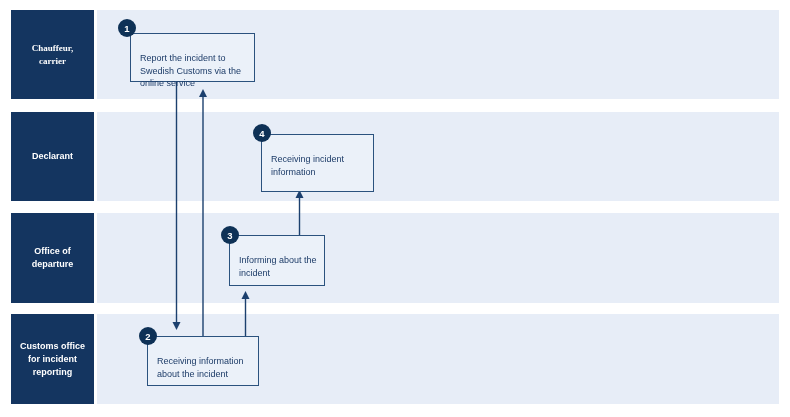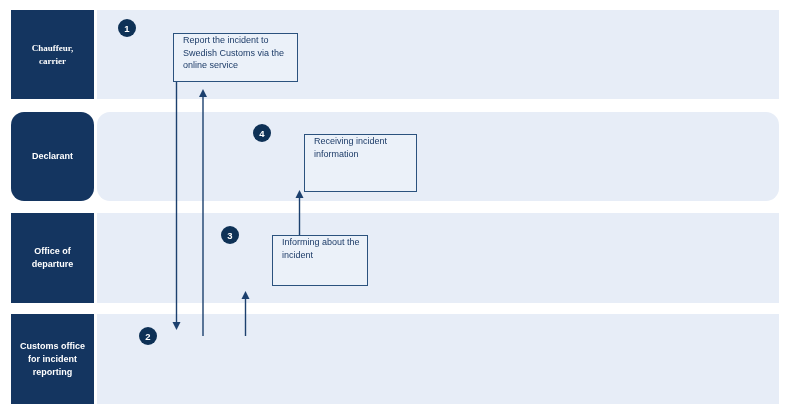--- a/index.html
+++ b/index.html
@@ -38,33 +38,32 @@
     text-align:center;
     padding:2px;
   }
   .lane-track {
     position:absolute;
     left:97px;
     width:682px;
     background:var(--lane_fill);
   }
   .lane1 { top:10px;  height:89px;font-family:Liberation Serif, serif; }
-  .lane2 { top:112px; height:89px;border-radius:13px; }
+  .lane2 { top:112px; height:89px; }
   .lane3 { top:213px; height:90px; }
   .lane4 { top:314px; height:90px; }
   .step-box {
     position:absolute;
     background:var(--box_fill);
     border:1px solid var(--box_border);
     color:var(--box_text);
     font-size:9px;
     line-height:12.5px;
-    padding:0 4px 0 9px;
+    padding:18px 4px 0 9px;
     z-index:3;
-    margin-left:43px;
   }
   .step1 { left:130px; top:33px;  width:125px; height:49px; }
   .step2 { left:147px; top:336px; width:112px; height:50px; }
   .step3 { left:229px; top:235px; width:96px; height:51px; }
   .step4 { left:261px; top:134px; width:113px; height:58px; }
   .step-badge {
     position:absolute;
     width:18px;
     height:18px;
     border-radius:50%;
@@ -119,20 +118,21 @@
       <line x1="245.5" y1="336" x2="245.5" y2="298"></line>
       <polygon points="241.5,299 249.5,299 245.5,291"></polygon>
     </g>
     <g>
       <line x1="299.5" y1="235" x2="299.5" y2="197"></line>
       <polygon points="295.5,198 303.5,198 299.5,190"></polygon>
     </g>
   </svg>
 
   <div class="step-box step1">Report the incident to<br>Swedish Customs via the<br>online service</div>
+  <div class="step-box step2">Receiving information<br>about the incident</div>
   <div class="step-box step3">Informing about the<br>incident</div>
   <div class="step-box step4">Receiving incident<br>information</div>
 
   <div class="step-badge badge1">1</div>
   <div class="step-badge badge2">2</div>
   <div class="step-badge badge3">3</div>
   <div class="step-badge badge4">4</div>
 
 </div>
 

